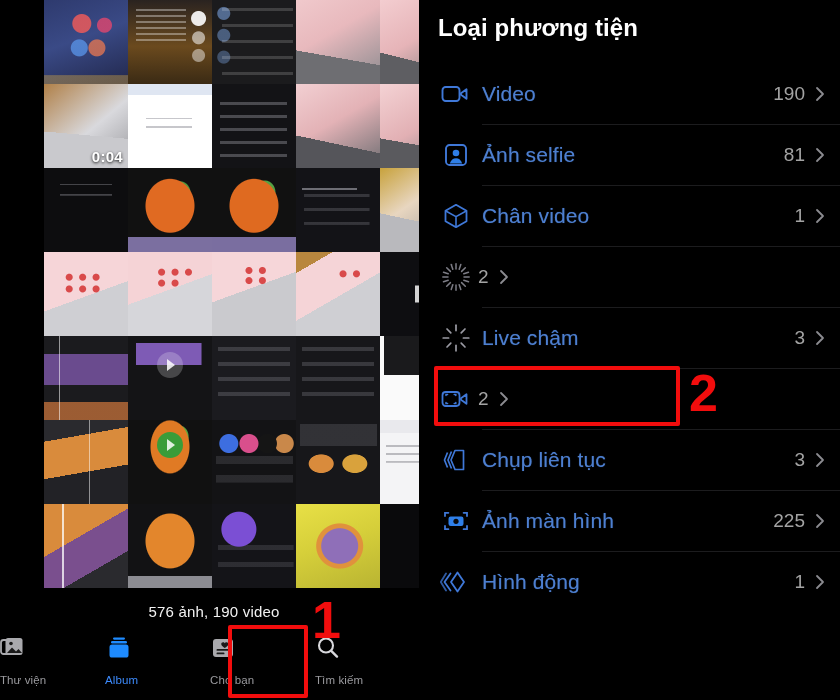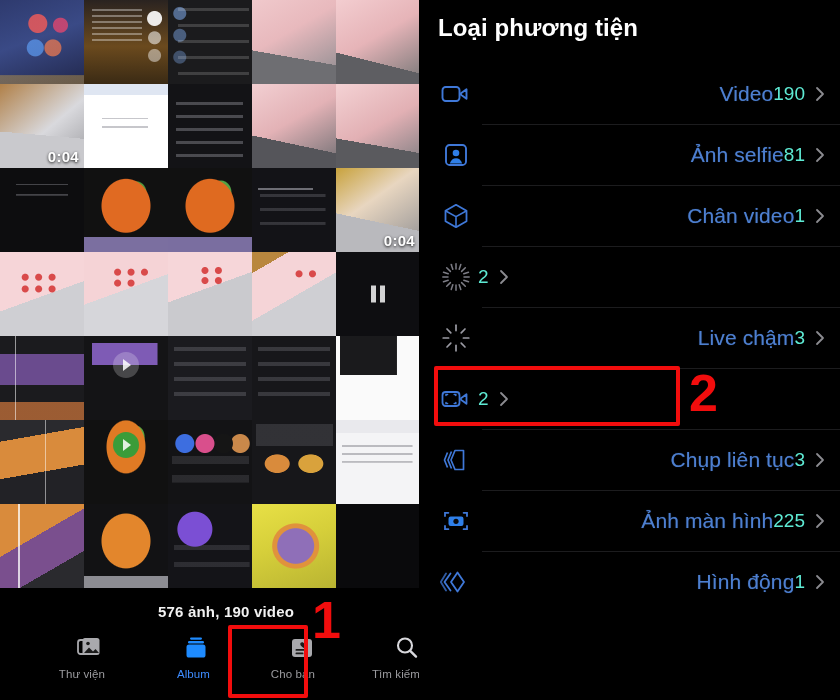--- a/index.html
+++ b/index.html
@@ -8,20 +8,21 @@
 
   #screen { position:relative; width:840px; height:700px; background:#000; display:flex; }
 
   
   #left { position:relative; width:420px; height:700px; background:#000; overflow:hidden; }
 
   #grid {
     position:absolute; left:0; top:0; width:420px; height:597px;
     display:grid; grid-template-columns:repeat(5,84px); grid-auto-rows:84px;
     gap:0;
+    padding-left:44px;
   }
   .cell { position:relative; overflow:hidden; background:#0b0b0d; }
   .cell .ph { position:absolute; inset:0; }
   .dur {
     position:absolute; right:5px; bottom:3px; color:#fff; font-size:15px;
     font-weight:600; text-shadow:0 1px 3px rgba(0,0,0,.9); letter-spacing:.3px;
   }
   .playglyph{
     position:absolute; left:50%; top:50%; transform:translate(-50%,-50%);
     width:26px;height:26px;border-radius:50%;
@@ -30,45 +31,45 @@
   .playglyph:after{
     content:""; position:absolute; left:10px; top:7px;
     border-left:8px solid rgba(255,255,255,.85);
     border-top:6px solid transparent; border-bottom:6px solid transparent;
   }
   .pausebars{position:absolute;left:50%;top:50%;transform:translate(-50%,-50%);display:flex;gap:4px;}
   .pausebars i{display:block;width:5px;height:17px;background:rgba(255,255,255,.82);}
 
   
   #countline {
-    position:absolute; left:16px; top:597px; width:420px; height:28px;
+    position:absolute; left:4px; top:597px; width:420px; height:28px;
     display:flex; align-items:center; justify-content:center;
-    color:#f2f2f2; font-size:15px; font-weight:700; letter-spacing:.2px;
+    color:#f2f2f2; font-size:15px; font-weight:400; letter-spacing:.2px;
   }
   #tabbar {
     position:absolute; left:0; top:625px; width:420px; height:75px;
     background:#000; display:flex; align-items:flex-start; padding-top:8px;
   }
-  .tab { flex:1; display:flex; flex-direction:column; align-items:flex-end; gap:5px; }
+  .tab { flex:1; display:flex; flex-direction:column; align-items:flex-start; gap:11px; }
   .tab .ico { height:30px; display:flex; align-items:center; justify-content:center; }
   .tab .lbl { font-size:11.5px; color:#9a9a9e; letter-spacing:.1px; }
   .tab.active .lbl { color:#3d8bfd; }
 
   
   #right { position:relative; width:420px; height:700px; background:#000; }
   #title {
     position:absolute; left:18px; top:14px;
     color:#fff; font-size:24px; font-weight:700; letter-spacing:.1px;
   }
   #list { position:absolute; left:0; top:63px; width:420px; }
-  .row { position:relative; height:61px; display:flex; align-items:center; padding:0 14px 0 14px;text-align:right; }
+  .row { position:relative; height:61px; display:flex; align-items:center; padding:0 14px 0 14px; }
   .row .icon { width:44px; height:44px; display:flex; align-items:center; justify-content:center; flex:0 0 44px; }
   .row .name { flex:1; color:#4d7fd0; font-size:21px; letter-spacing:.1px; padding-left:4px;
                text-shadow:0 0 1px rgba(77,127,208,.5); }
-  .row .cnt { color:#5eead4; font-size:19px; padding-right:9px; }
+  .row .cnt { color:#a3a3a3; font-size:19px; padding-right:9px; }
   .row .chev { width:12px; display:flex; align-items:center; justify-content:center; }
   .row .sep { position:absolute; left:62px; right:0; top:0; height:1px; background:#1c1c1e; }
   .row:first-child .sep { display:none; }
 
   
   .redbox { position:absolute; border:4px solid #f20d0d; border-radius:2px; pointer-events:none; }
   .rednum { position:absolute; color:#f20d0d; font-size:52px; font-weight:800; line-height:1;
             font-family:"Liberation Sans", sans-serif; }
   .divider{position:absolute;left:419px;top:0;width:2px;height:700px;background:#000;}
 </style>

